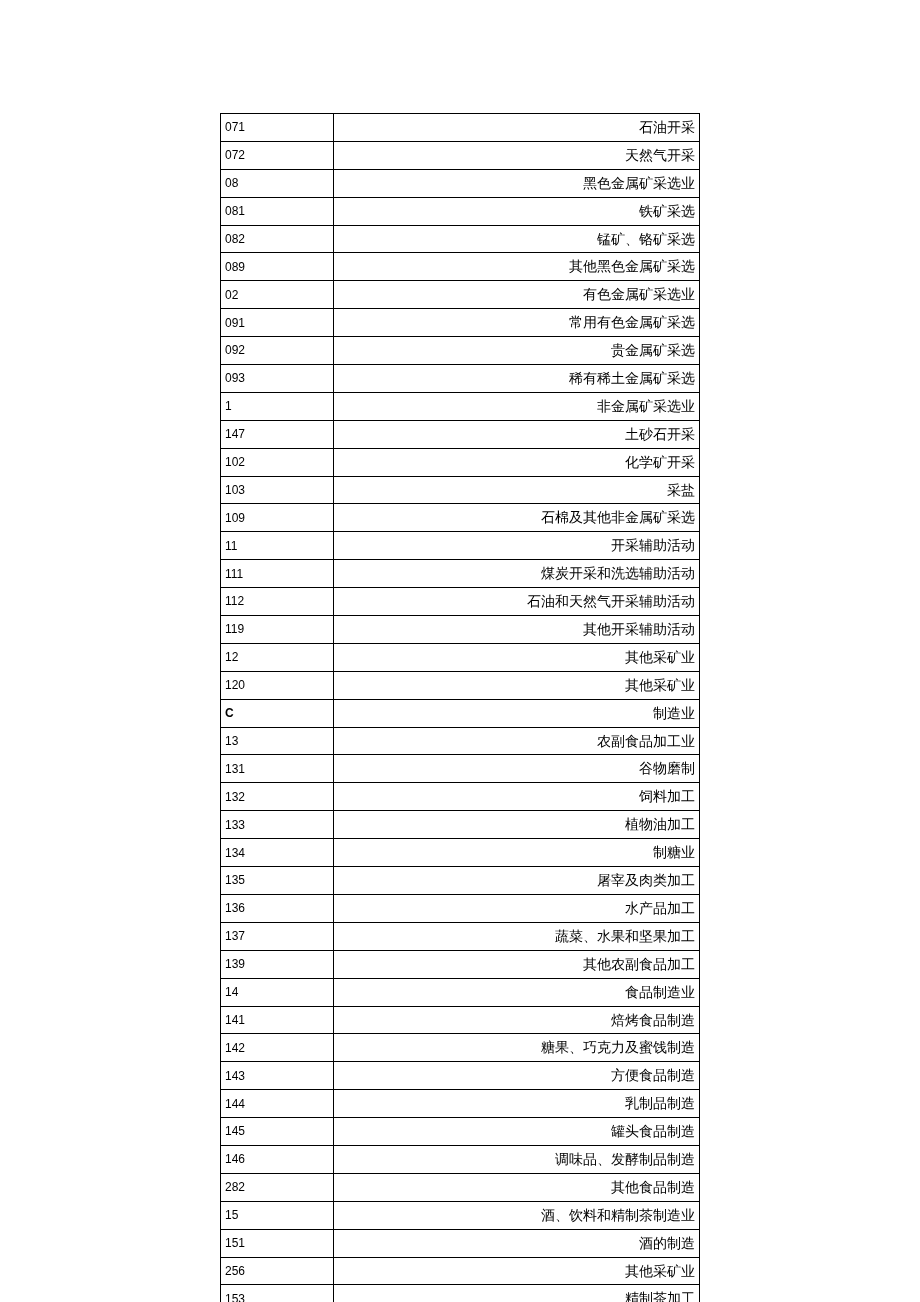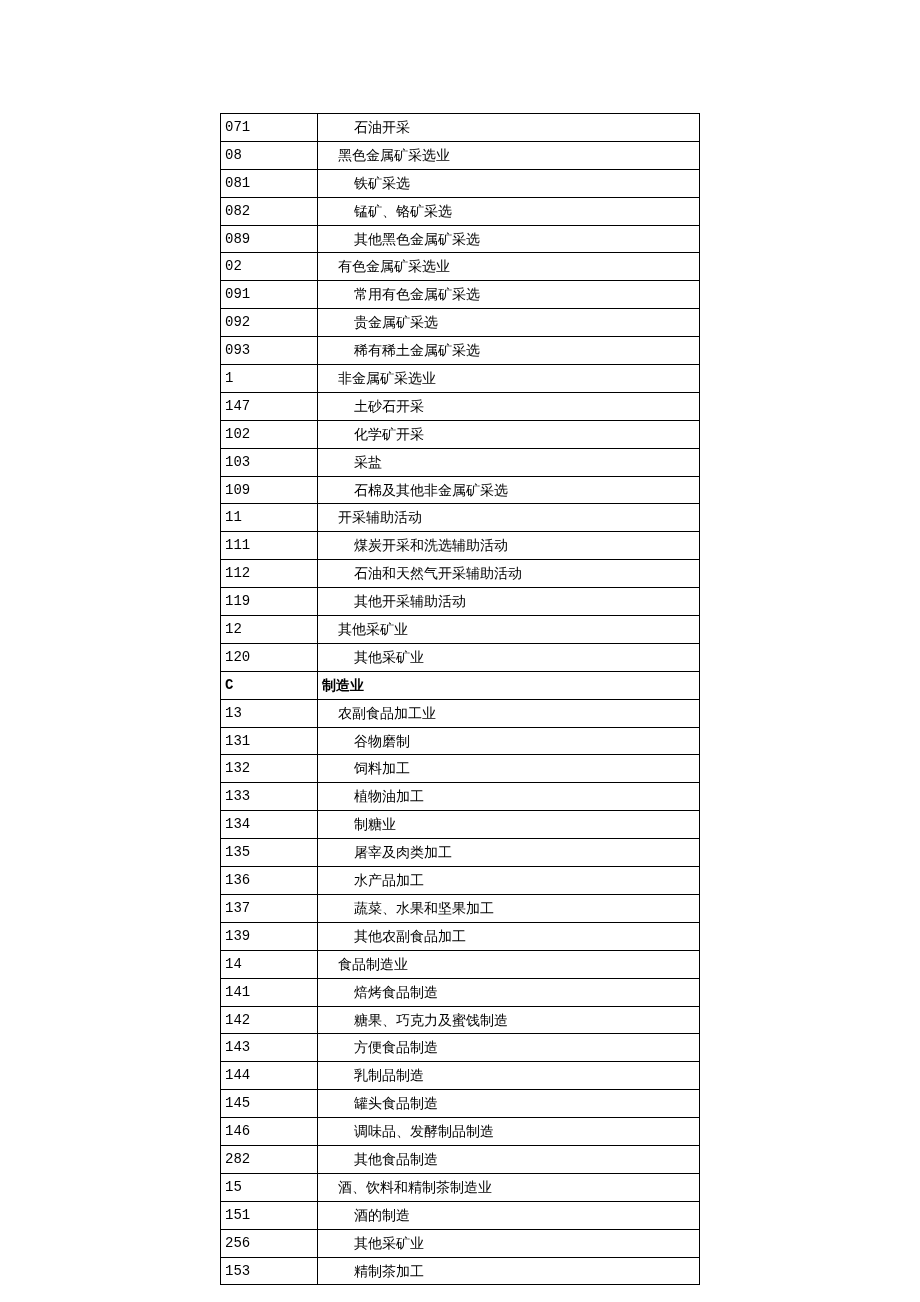--- a/index.html
+++ b/index.html
@@ -24,29 +24,30 @@
     }
     td {
       border: 1px solid #000000;
       padding: 4px 4px;
       font-size: 14px;
       line-height: 1.35;
       vertical-align: middle;
       color: #000000;
     }
     td.col-code {
-      width: 97px;
-      font-family: Liberation Mono, monospace;
-      font-size: 14px;
+      width: 113px;
+      font-family: Liberation Sans, sans-serif;
+      font-size: 12px;
     }
     td.col-name {
       width: auto;
+      text-align: right;
     }
     .name-l0 {
-      font-weight: bold;
+      font-weight: normal;
       font-family: "SimHei", "黑体", Arial, sans-serif;
     }
     .name-l1 {
       padding-left: 16px;
       margin-top: 40px;
     }
     .name-l2 {
       padding-left: 32px;
     }
     .code-bold {
@@ -57,20 +58,24 @@
 <body>
 
 <div class="table-container">
   <table>
     <tbody>
         <tr>
           <td class="col-code">071</td>
           <td class="col-name"><span class="name-l2">石油开采</span></td>
         </tr>
         <tr>
+          <td class="col-code">072</td>
+          <td class="col-name"><span class="name-l2">天然气开采</span></td>
+        </tr>
+        <tr>
           <td class="col-code">08</td>
           <td class="col-name"><span class="name-l1">黑色金属矿采选业</span></td>
         </tr>
         <tr>
           <td class="col-code">081</td>
           <td class="col-name"><span class="name-l2">铁矿采选</span></td>
         </tr>
         <tr>
           <td class="col-code">082</td>
           <td class="col-name"><span class="name-l2">锰矿、铬矿采选</span></td>

